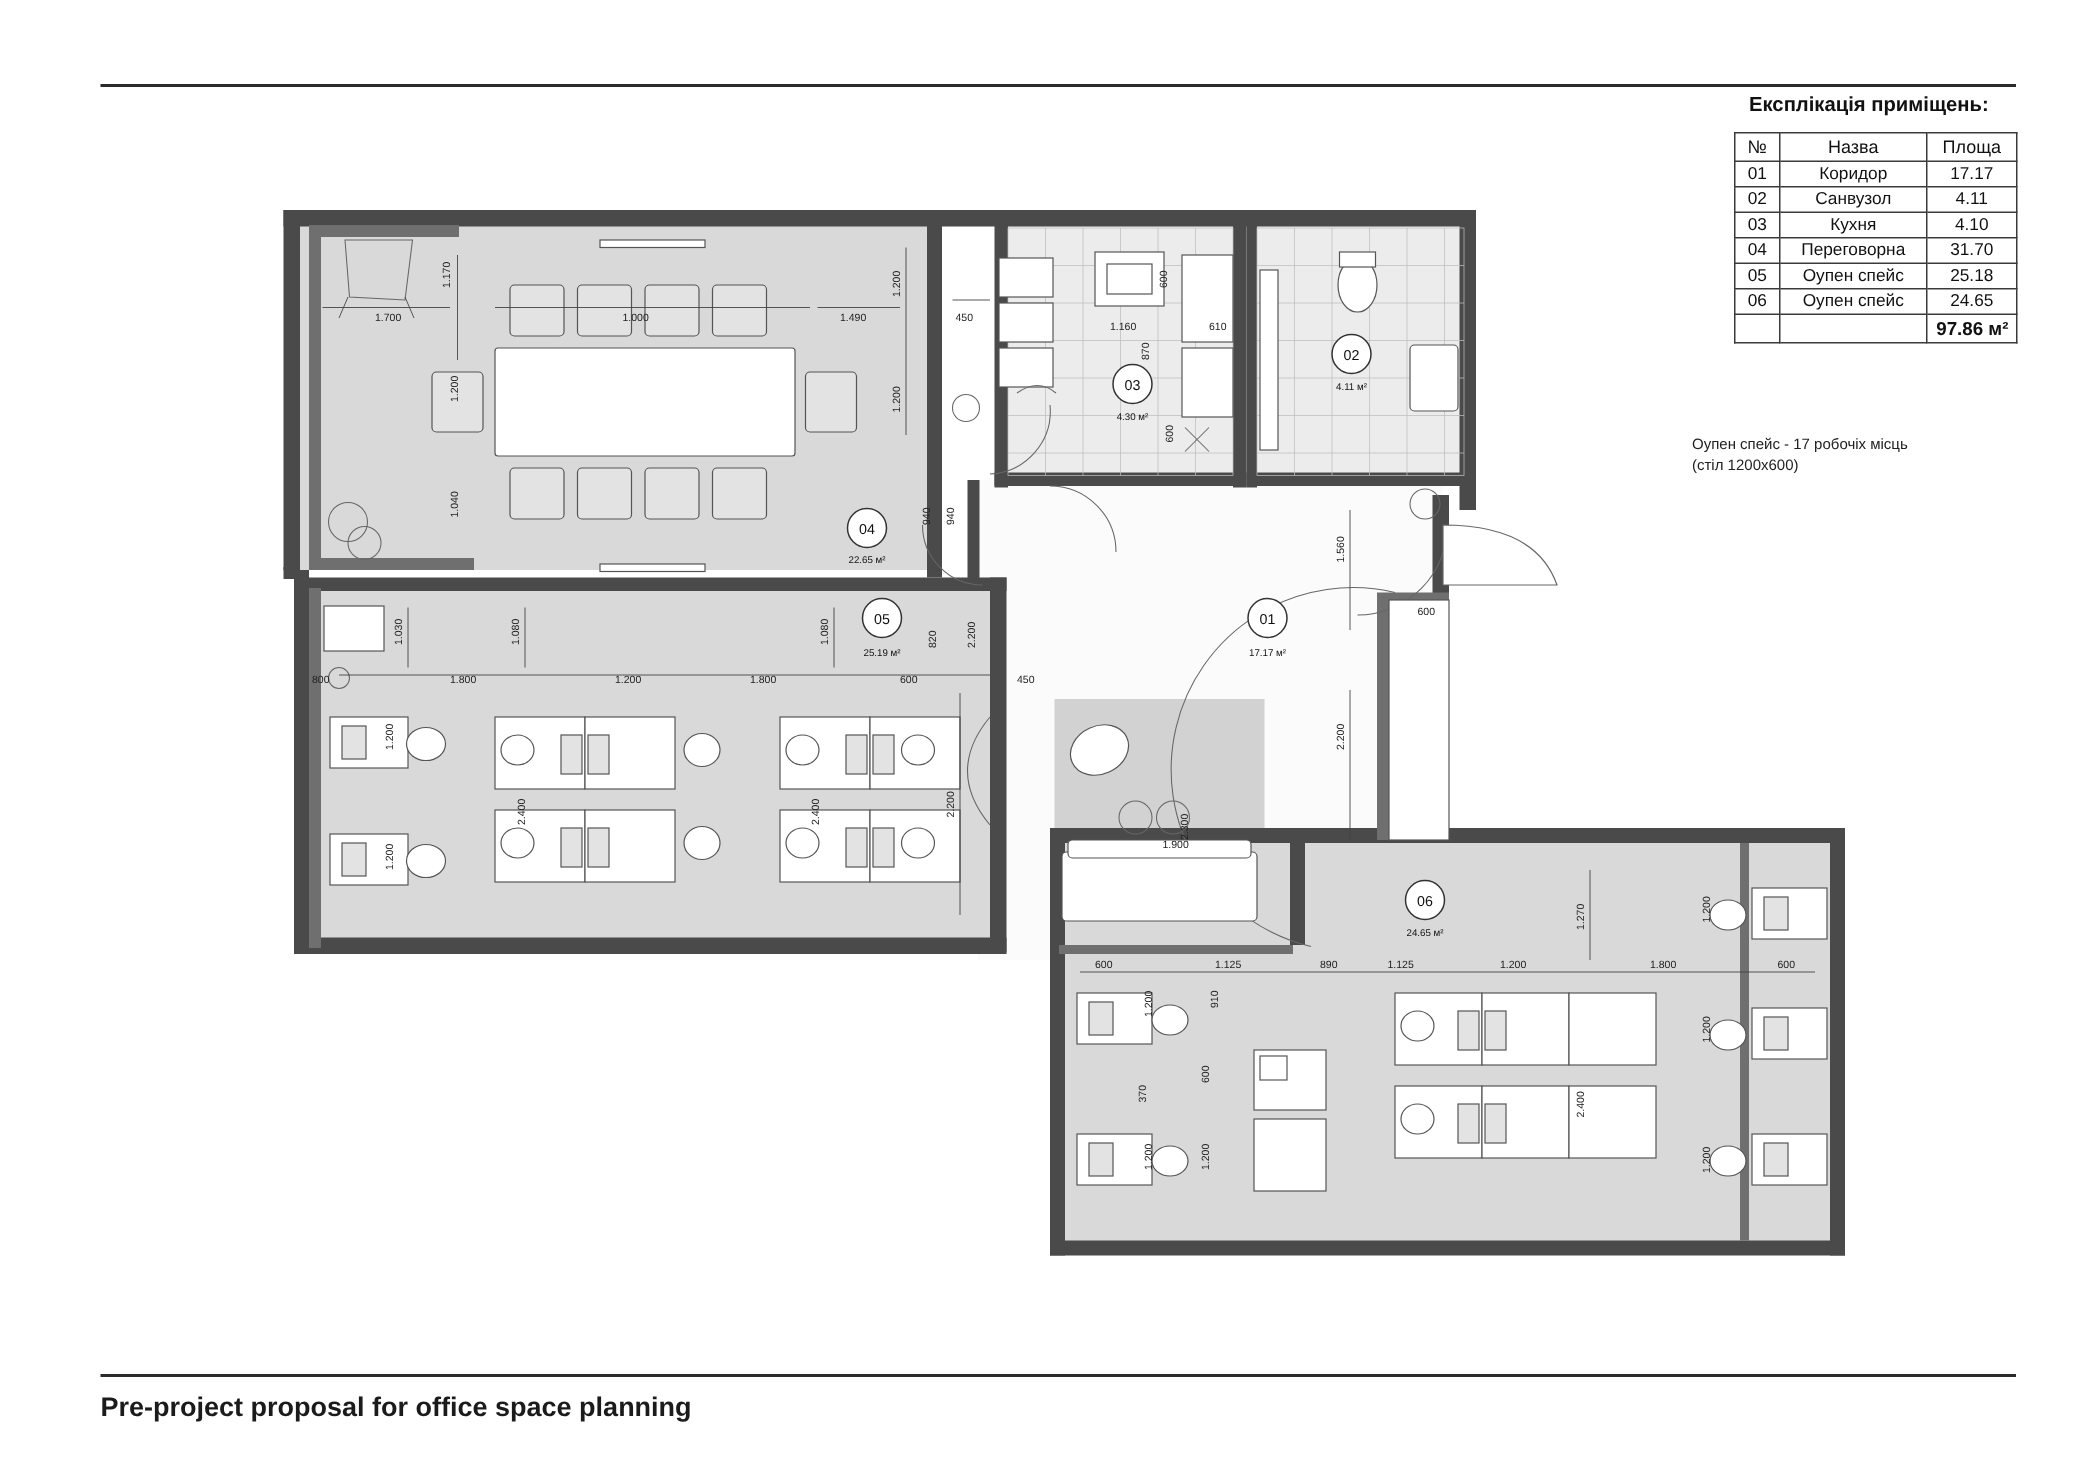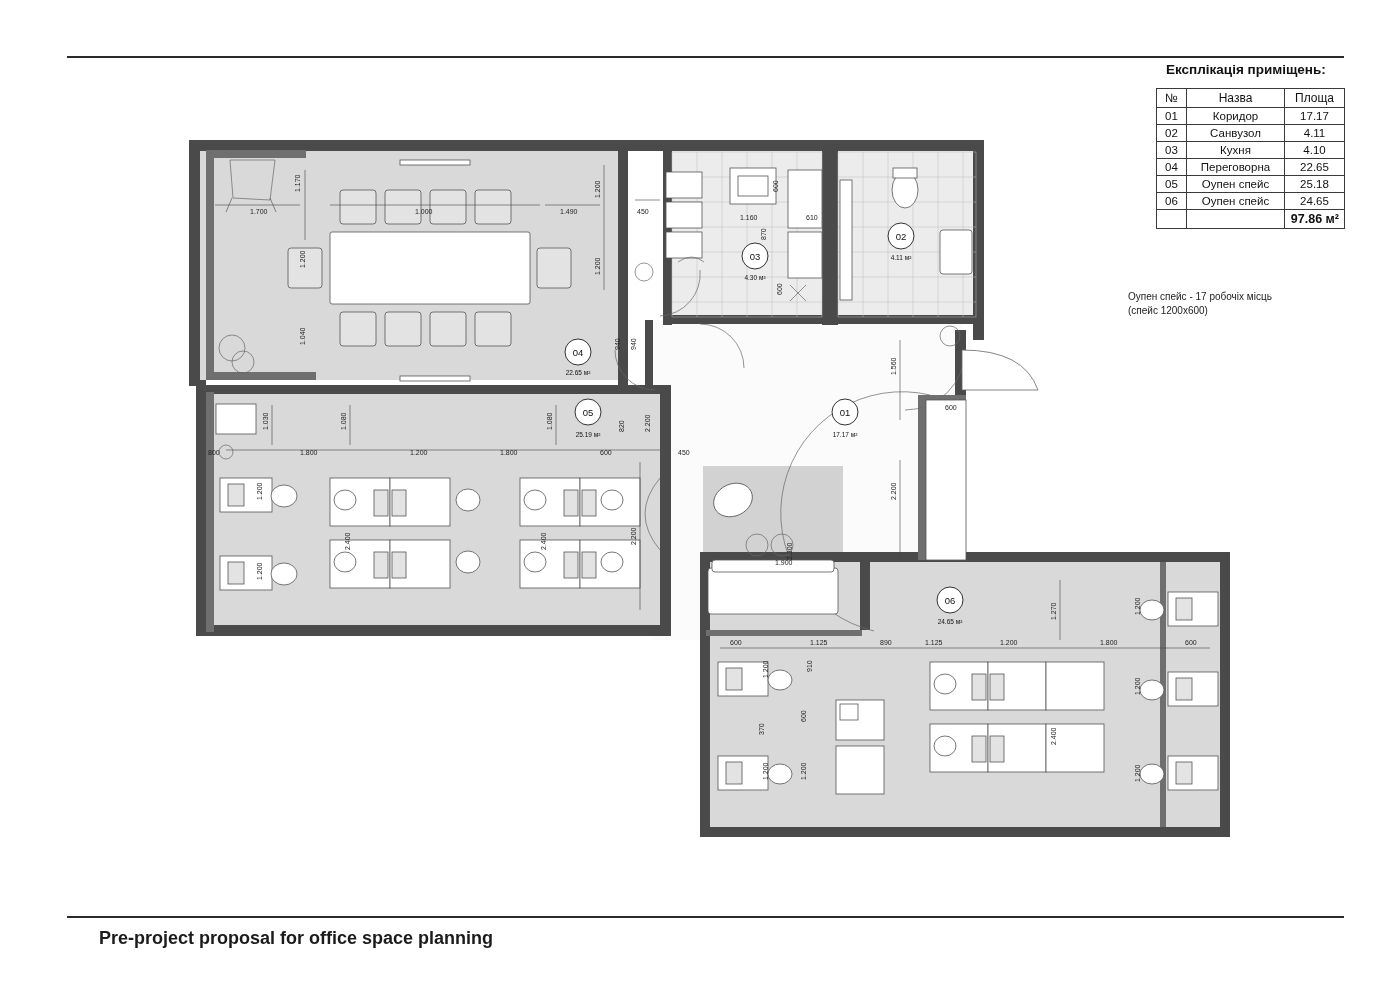--- a/index.html
+++ b/index.html
@@ -11,21 +11,21 @@
   .page{position:absolute;inset:0;}
 
   
   .title{
     position:absolute;left:67px;top:20px;font-size:19px;font-weight:700;
     letter-spacing:.2px;color:#1b1b1b;
   }
   .rule-top{position:absolute;left:67px;top:56px;width:1277px;height:2px;background:#2b2b2b;}
   .rule-bottom{position:absolute;left:67px;top:916px;width:1277px;height:2px;background:#2b2b2b;}
   .footer{
-    position:absolute;left:67px;top:928px;font-size:18px;font-weight:700;color:#1b1b1b;margin-left:32px;
+    position:absolute;left:67px;top:928px;font-size:18px;font-weight:700;color:#1b1b1b;
   }
 
   
   .legend-title{position:absolute;left:1156px;top:62px;font-size:13.5px;font-weight:700;margin-left:10px;}
   table.legend{
     position:absolute;left:1156px;top:88px;border-collapse:collapse;font-size:11.5px;
     background:#fff;
   }
   table.legend th, table.legend td{
     border:1px solid #3a3a3a;padding:2px 5px;height:17px;box-sizing:border-box;
@@ -458,21 +458,21 @@
         <td class="c-area">4.11</td>
       </tr>
       <tr>
         <td class="c-num">03</td>
         <td class="c-name">Кухня</td>
         <td class="c-area">4.10</td>
       </tr>
       <tr>
         <td class="c-num">04</td>
         <td class="c-name">Переговорна</td>
-        <td class="c-area">22.65</td>
+        <td class="c-area">31.70</td>
       </tr>
       <tr>
         <td class="c-num">05</td>
         <td class="c-name">Оупен спейс</td>
         <td class="c-area">25.18</td>
       </tr>
       <tr>
         <td class="c-num">06</td>
         <td class="c-name">Оупен спейс</td>
         <td class="c-area">24.65</td>
@@ -480,18 +480,18 @@
       <tr class="total-row">
         <td class="c-num"></td>
         <td class="c-name"></td>
         <td class="c-area total-val">97.86 м²</td>
       </tr>
     </tbody>
   </table>
 
   <div class="note">
     <div>Оупен спейс - 17 робочіх місць</div>
-    <div>(спейс 1200х600)</div>
+    <div>(стіл 1200х600)</div>
   </div>
 
   <div class="rule-bottom"></div>
   <div class="footer">Pre-project proposal for office space planning</div>
 </div>
 
 </body></html>

